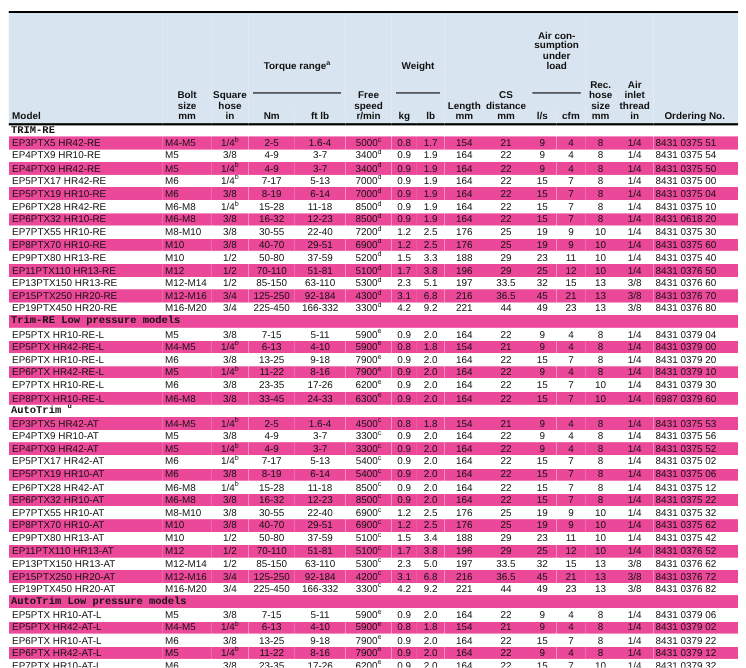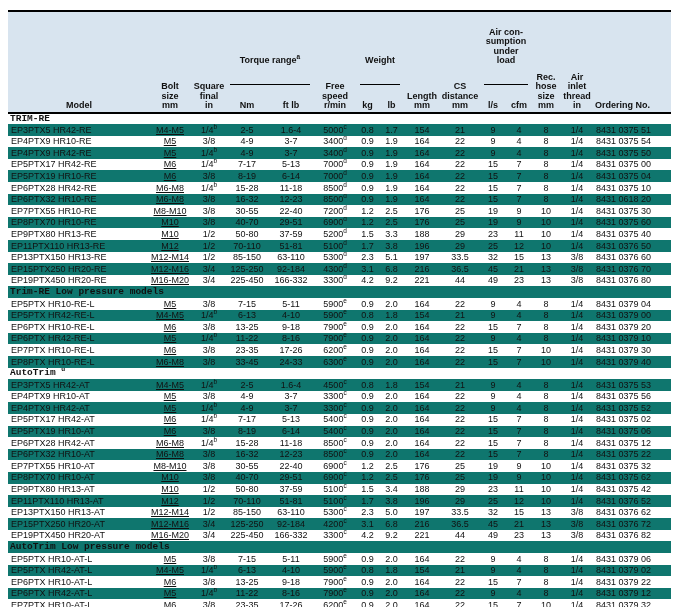--- a/index.html
+++ b/index.html
@@ -3,31 +3,31 @@
 <meta charset="utf-8">
 <style>
   html,body{margin:0;padding:0;background:#fff;}
   .page{width:678px;height:607px;box-sizing:border-box;padding:10px 7px 0 8px;
         font-family:"Liberation Sans",sans-serif;color:#111;background:#fff;overflow:hidden;}
   .tablewrap{border-top:2.5px solid #000;}
   table{border-collapse:collapse;table-layout:fixed;width:663px;}
   thead{background:#d8e4ef;border-bottom:2.5px solid #000;}
   th{font-weight:bold;font-size:9px;line-height:9.5px;vertical-align:bottom;
      padding:2px 1px 1px;white-space:pre-line;text-align:center;}
-  th.model{text-align:center;padding-left:3px;}
-  th.ordering{text-align:left;padding-right:3px;}
+  th.model{text-align:left;padding-left:3px;}
+  th.ordering{text-align:center;padding-right:3px;}
   .gl{display:block;border-bottom:1px solid #000;margin:4px 3px;padding-bottom:18px;white-space:pre-line;}
   tbody{border-bottom:2.5px solid #000;}
   tbody tr{height:11.6px;}
   tbody td{font-size:9px;line-height:10.5px;padding:0 2px;text-align:center;
            white-space:nowrap;overflow:hidden;}
   .section-row td{font-weight:bold;font-size:9.5px;text-align:left;padding-left:2px;font-family:Liberation Mono, monospace;}
-  .stripe{background:#0f766e;}
+  .stripe{background:#ec4899;}
   td.c0{text-align:left;padding-left:3px;}
-  td.c1{text-align:center;padding-left:2px;text-decoration:underline;}
+  td.c1{text-align:left;padding-left:2px;}
   td.c14{text-align:left;padding-right:20px;}
   sup{font-size:6.5px;line-height:0;}
   .footnotes{display:flex;margin-top:3px;font-size:8.5px;line-height:10px;}
   .fn-col.f1{width:224px;}
   .fn-col.f2{width:178px;margin-left:8px;}
   .fn-col.f3{width:248px;margin-left:5px;}
   .note{padding-left:6px;text-indent:-6px;}
   .note sup{font-size:6px;margin-right:1px;}
 </style>
 </head>
@@ -53,21 +53,21 @@
           <col style="width:34px">
           <col style="width:77px">
       </colgroup>
       <thead>
         <tr>
           <th rowspan="2" class="model">Model</th>
           <th rowspan="2">Bolt
 size
 mm</th>
           <th rowspan="2">Square
-final
+hose
 in</th>
           <th colspan="2">
             <span class="gl"><span>Torque range</span><sup>a</sup></span>
           </th>
           <th rowspan="2">Free
 speed
 r/min</th>
           <th colspan="2">
             <span class="gl">Weight</span>
           </th>
@@ -438,21 +438,21 @@
             <td class="c4">24-33</td>
             <td class="c5">6300<sup>e</sup></td>
             <td class="c6">0.9</td>
             <td class="c7">2.0</td>
             <td class="c8">164</td>
             <td class="c9">22</td>
             <td class="c10">15</td>
             <td class="c11">7</td>
             <td class="c12">10</td>
             <td class="c13">1/4</td>
-            <td class="c14">8431 0379 40</td>
+            <td class="c14">6987 0379 60</td>
           </tr>
           <tr class="section-row">
             <td colspan="15">AutoTrim&nbsp;<sup>d</sup></td>
           </tr>
           <tr class="data-row stripe">
             <td class="c0">EP3PTX5 HR42-AT</td>
             <td class="c1">M4-M5</td>
             <td class="c2">1/4<sup>b</sup></td>
             <td class="c3">2-5</td>
             <td class="c4">1.6-4</td>

